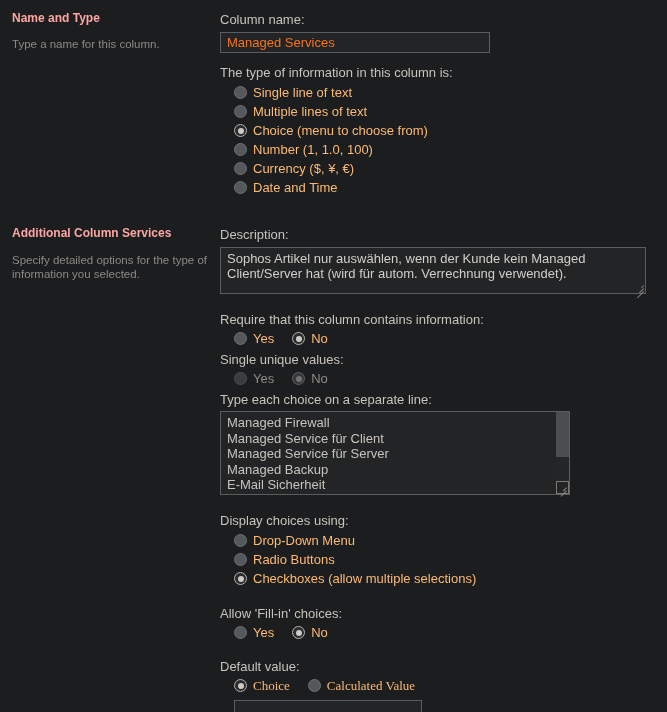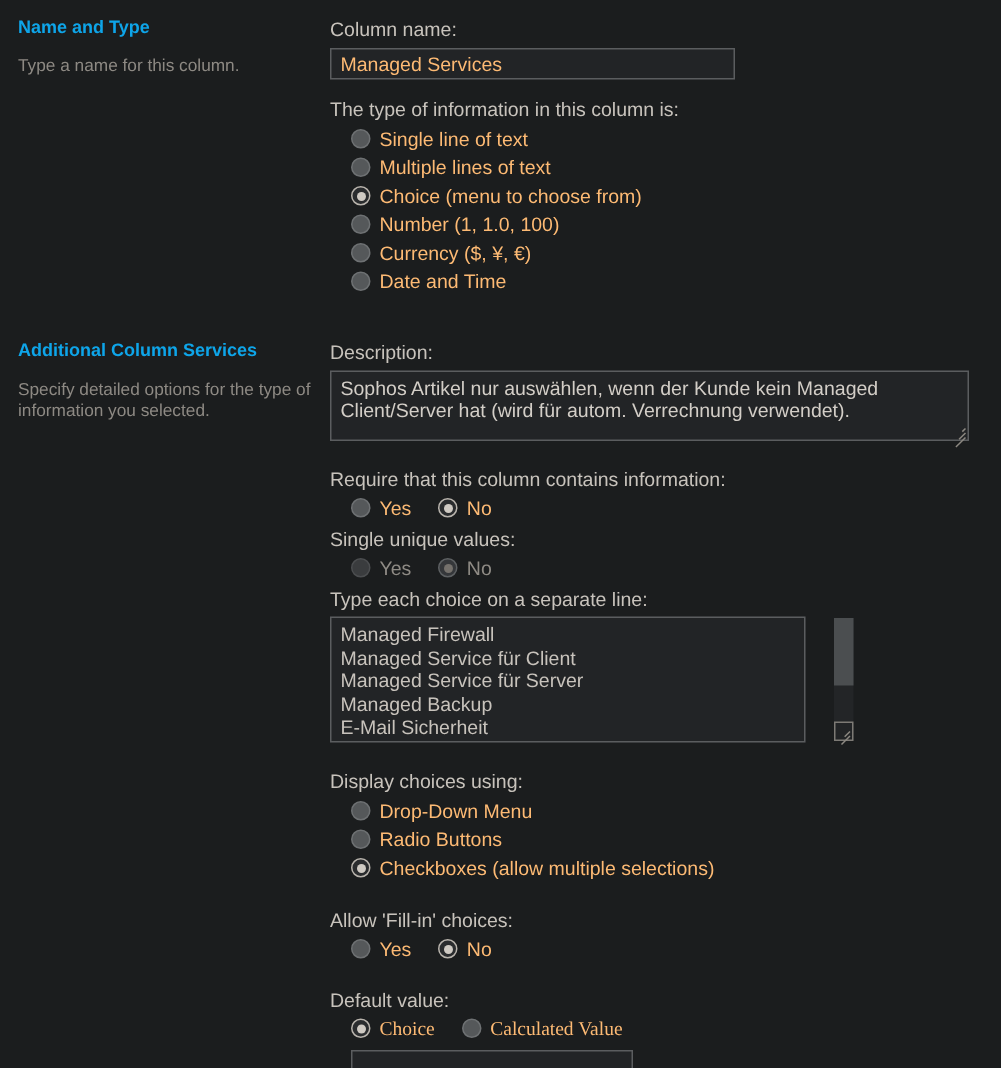--- a/index.html
+++ b/index.html
@@ -35,21 +35,21 @@
     box-sizing: border-box;
   }
   .section-right {
     flex: 1 1 auto;
     box-sizing: border-box;
   }
 
   .section-title {
     font-size: 12px;
     font-weight: bold;
-    color: #0ea5e9;
+    color: #fca5a5;
     line-height: 14px;
     margin: 0;
   }
   .section-desc {
     font-size: 11.5px;
     color: #8d8983;
     line-height: 14px;
     margin: 0;
   }
 
@@ -59,21 +59,21 @@
     color: #c8c3bc;
     line-height: 17px;
     margin: 0;
   }
 
   
   .text-input {
     box-sizing: border-box;
     background: #222426;
     border: 1px solid #5b5d5f;
-    color: #fdba74;
+    color: #f97316;
     font-family: "Liberation Sans", sans-serif;
     font-size: 13px;
     padding: 3px 6px;
     outline: none;
     border-radius: 0;
   }
   .text-input::placeholder { color: #6d6a66; }
 
   #column-name-input {
     width: 270px;
@@ -185,21 +185,21 @@
   .radio-label.dim { color: #8f8b85; }
 
   
   .choices-wrap {
     position: relative;
     width: 350px;
     height: 84px;
   }
   .choices-box {
     box-sizing: border-box;
-    width: 317px;
+    width: 350px;
     height: 84px;
     background: #222426;
     border: 1px solid #5b5d5f;
     padding: 3px 6px;
     overflow: hidden;
   }
   .choice-line {
     font-size: 13px;
     line-height: 15.5px;
     color: #c8c3bc;

